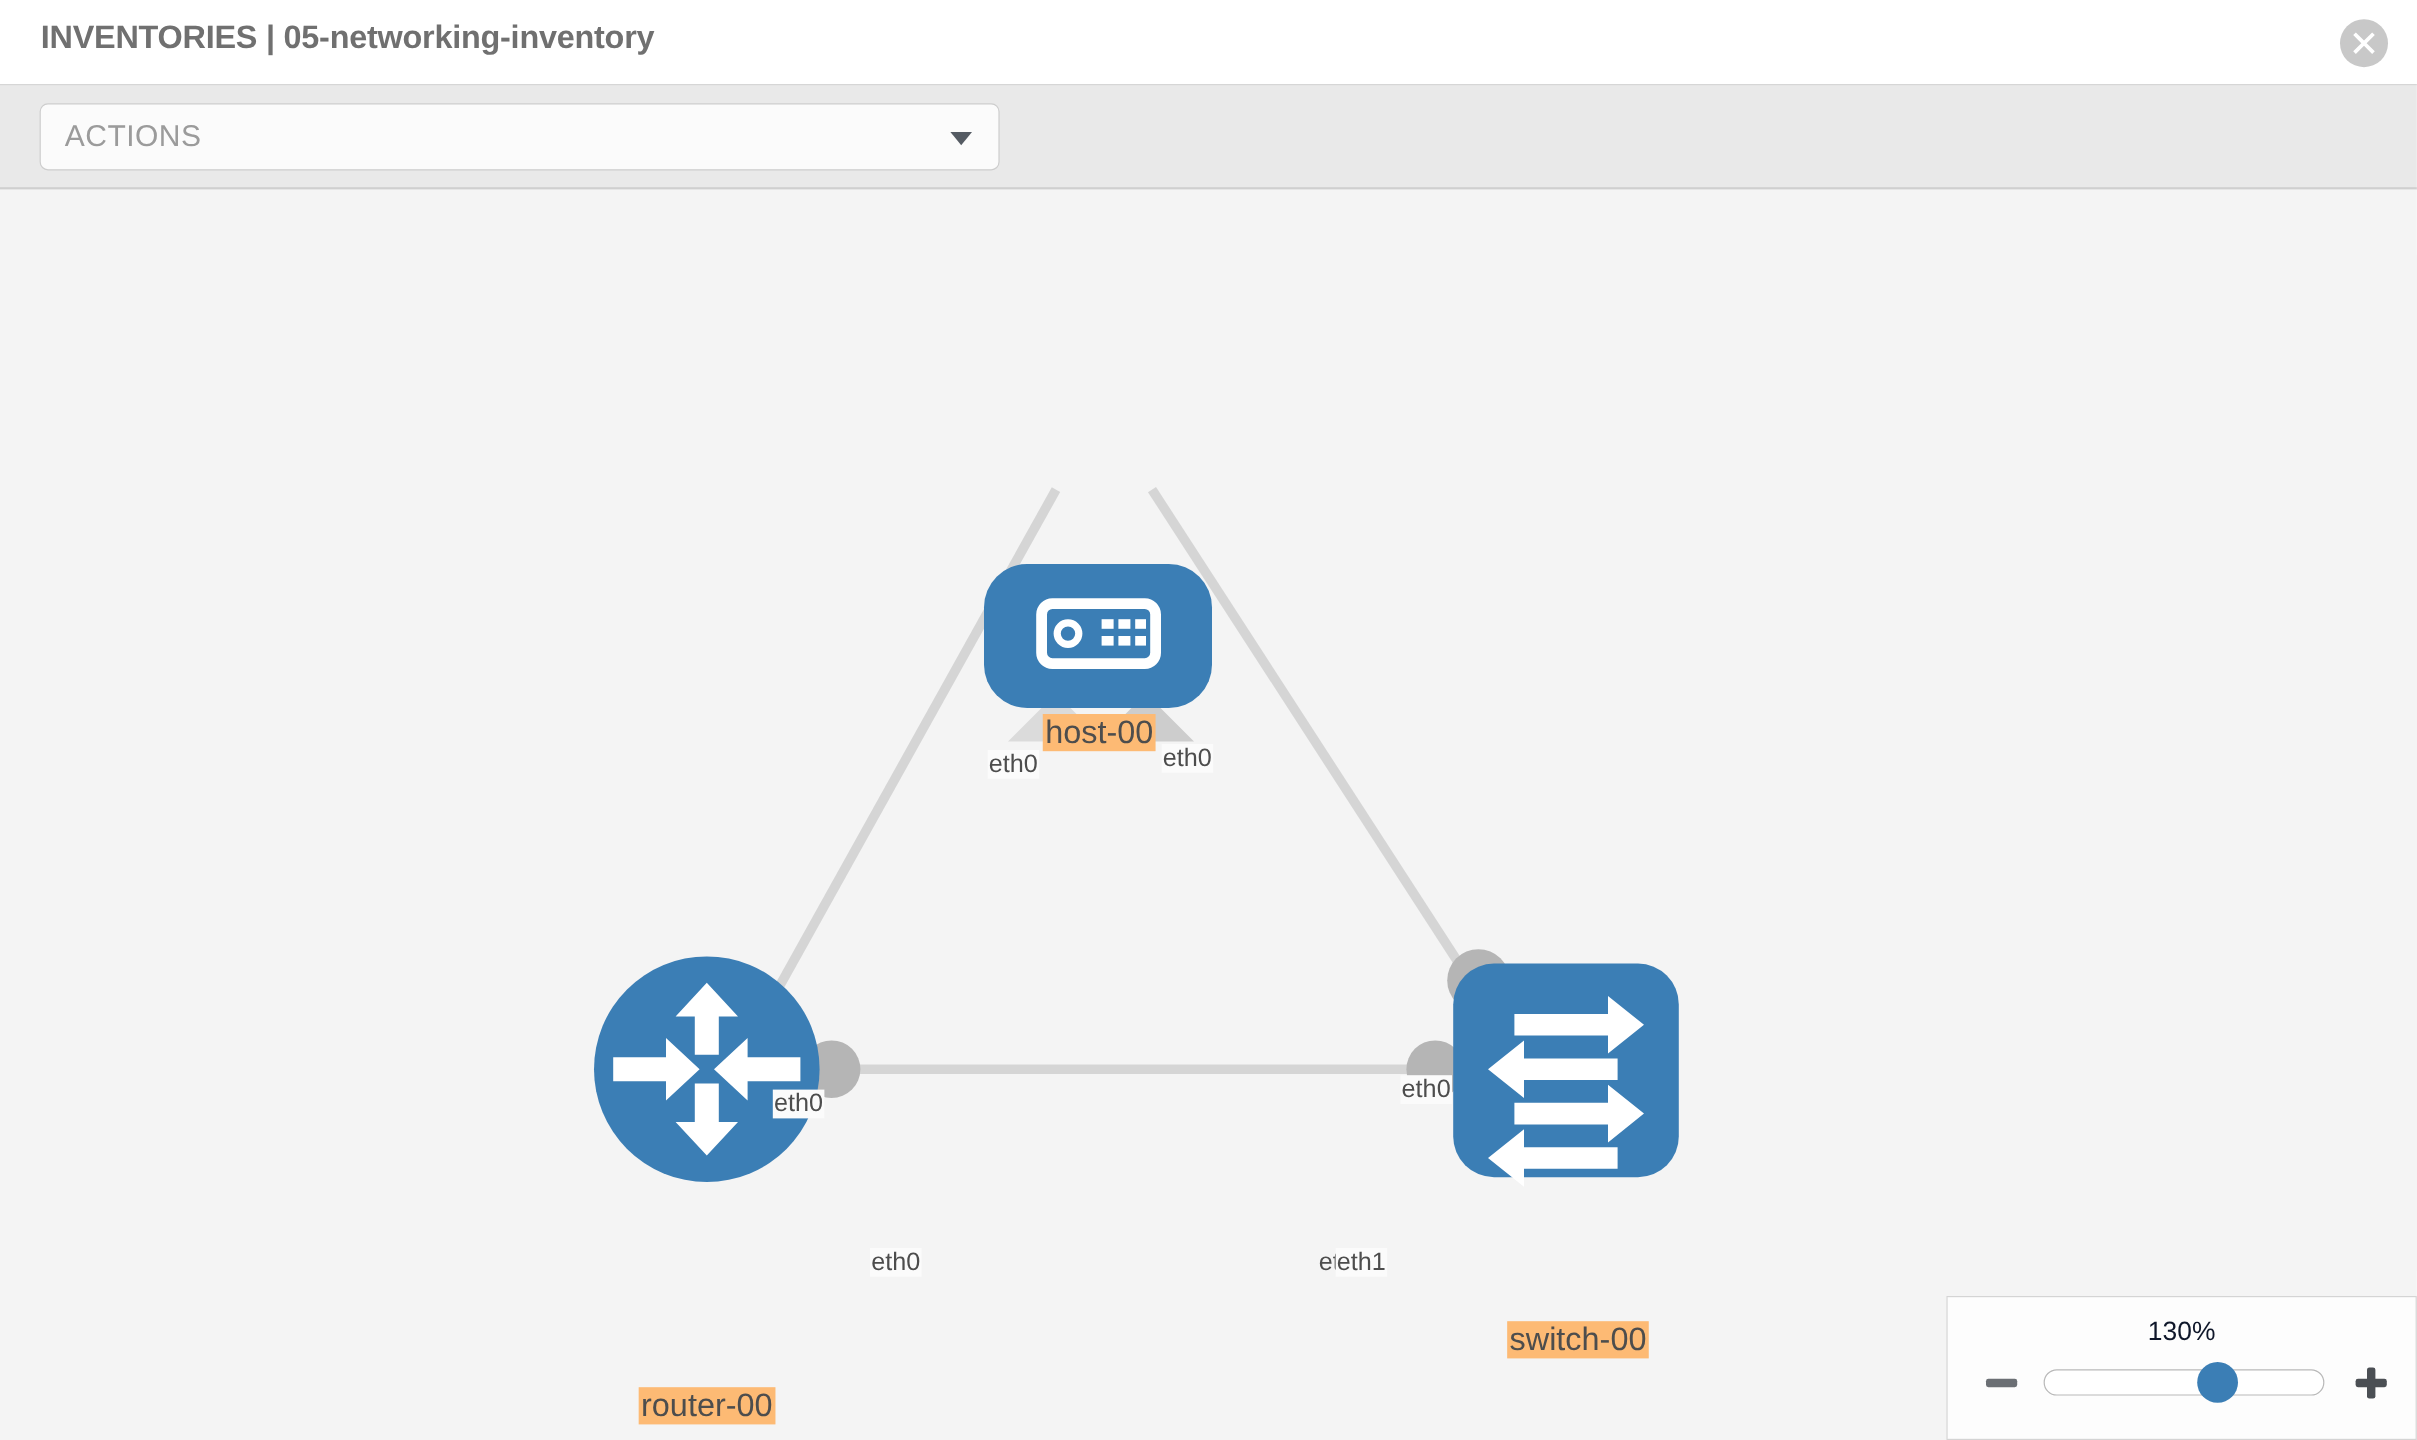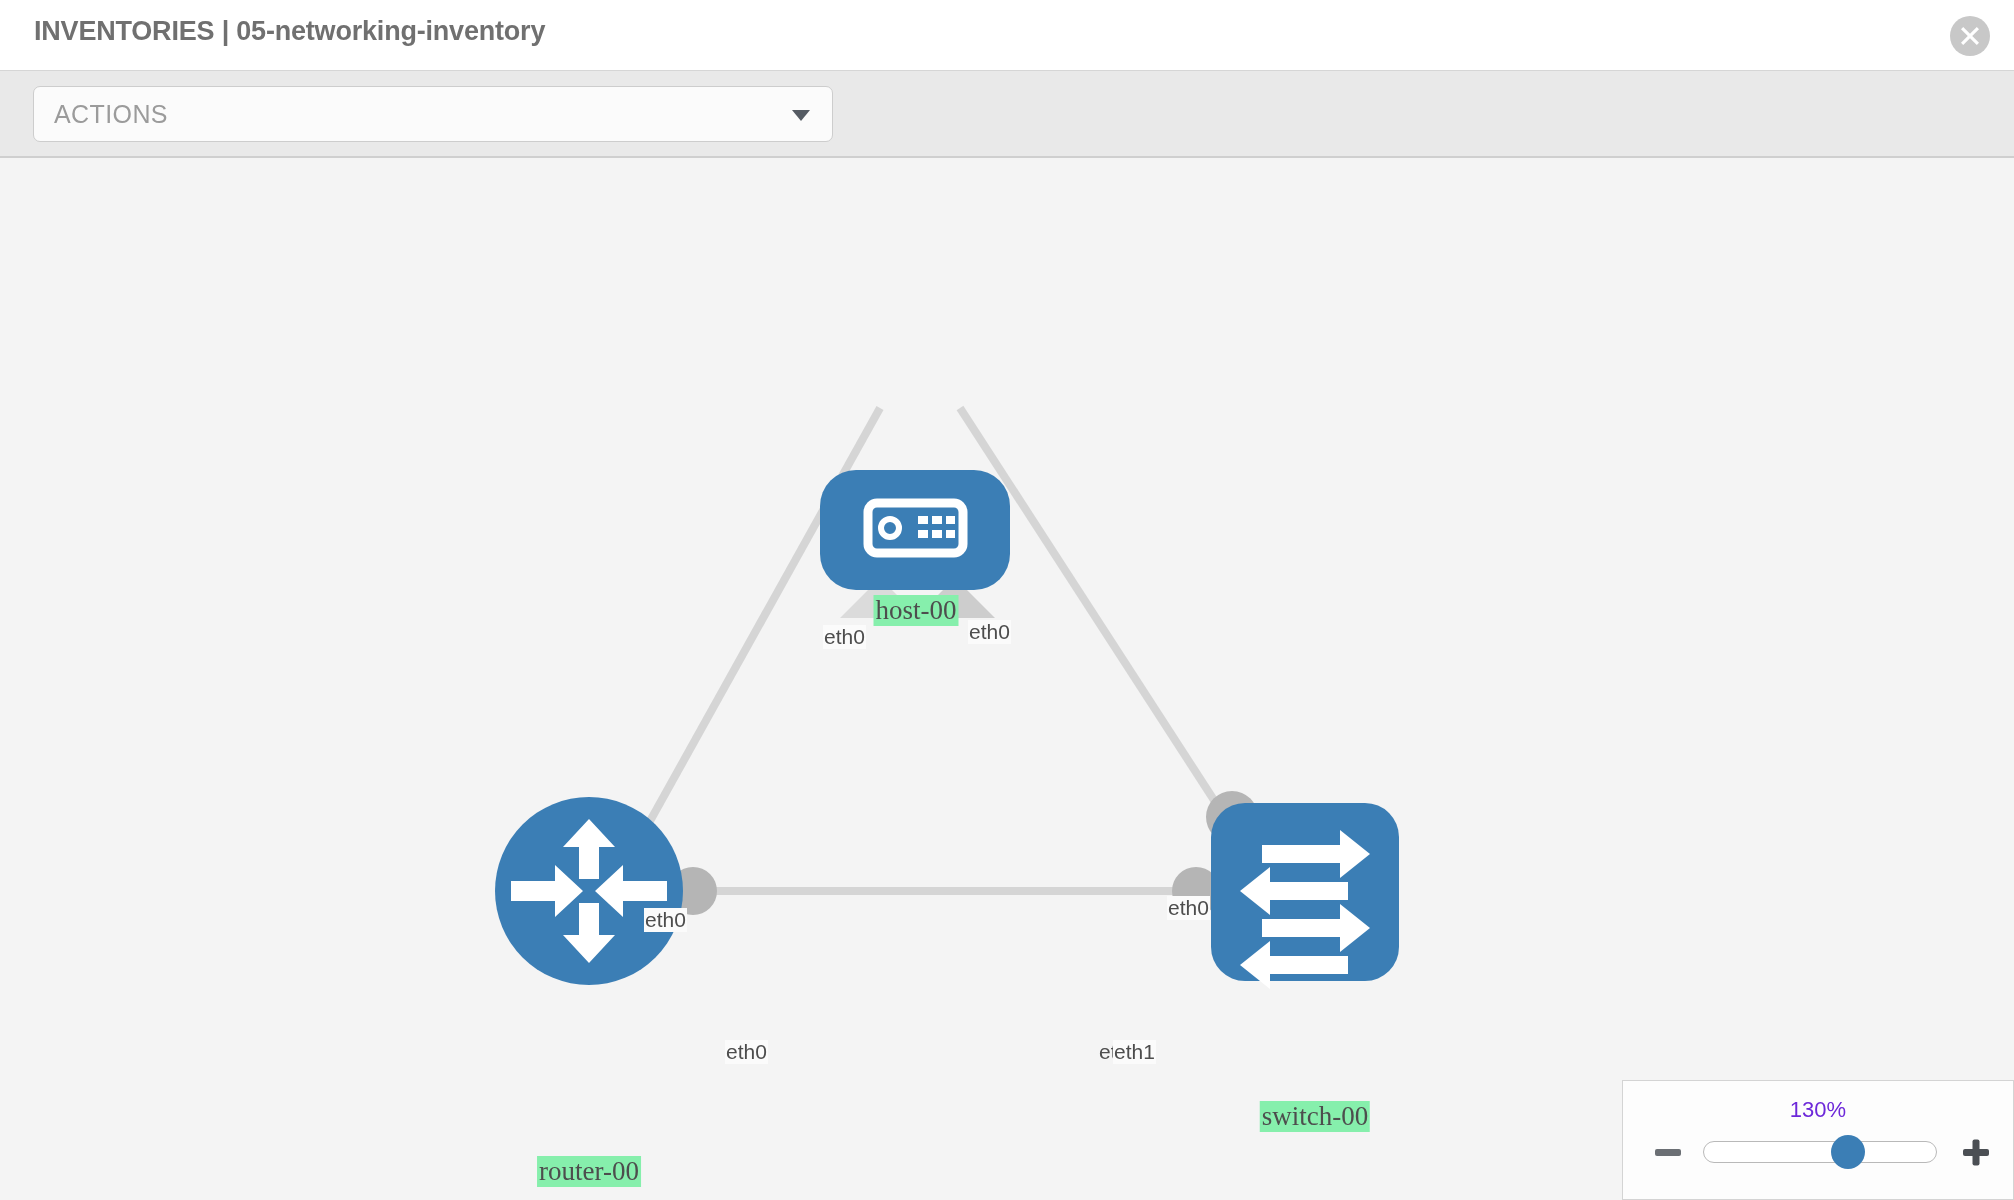--- a/index.html
+++ b/index.html
@@ -106,24 +106,24 @@
     width: 2014px;
     height: 1042px;
     background: #f4f4f4;
     overflow: hidden;
   }
   .topology { position: absolute; left: 0; top: 0; }
 
   
   .node-label {
     position: absolute;
-    font-family: Liberation Serif, serif;
+    font-family: Liberation Sans, sans-serif;
     font-size: 27px;
     color: #4d4d4d;
-    background: #86efac;
+    background: #fdba74;
     padding: 0 2px;
     white-space: nowrap;
     transform: translateX(-50%);
   }
   .iface-label {
     position: absolute;
     font-family: "Liberation Sans", sans-serif;
     font-size: 21px;
     color: #4d4d4d;
     background: #fbfbfb;
@@ -143,21 +143,21 @@
     border: 1px solid #d4d4d4;
     box-sizing: border-box;
   }
   .zoom-value {
     position: absolute;
     top: 16px;
     left: 0; right: 0;
     text-align: center;
     font-family: "Liberation Sans", sans-serif;
     font-size: 22px;
-    color: #6d28d9;
+    color: #0f172a;
   }
   .zoom-row {
     position: absolute;
     top: 52px;
     left: 18px; right: 18px;
     height: 40px;
   }
   .zoom-minus, .zoom-plus {
     position: absolute;
     top: 2px;

